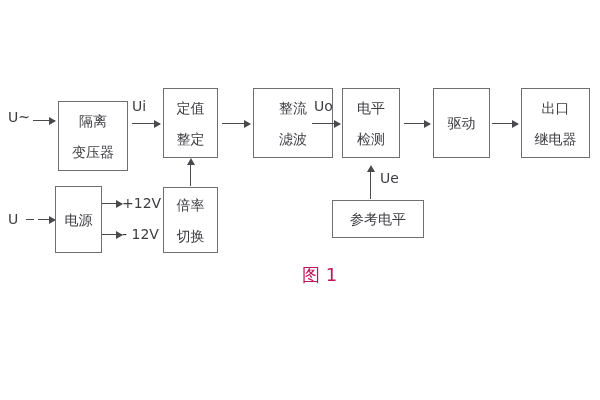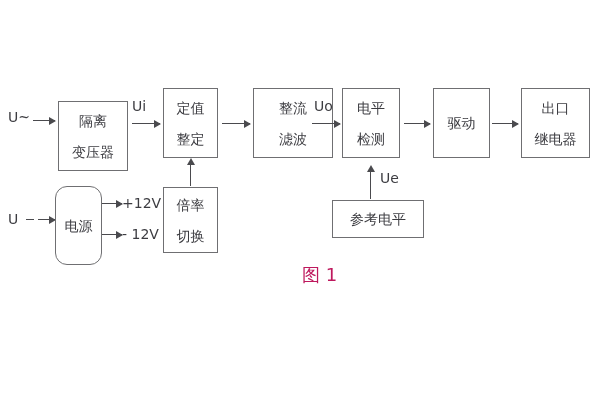--- a/index.html
+++ b/index.html
@@ -132,21 +132,21 @@
   <div class="box" style="left:521px; top:88px; width:69px; height:70px;text-align:center;">
     <span class="line1">出口</span>
     <span class="line2">继电器</span>
   </div>
 
   <div class="label mono-u" style="left:8px; top:212px;">U</div>
 
   <div class="dash-seg" style="left:26px; top:219px; width:8px;"></div>
   <div class="arrow-h" style="left:38px; top:219px; width:17px;"></div>
 
-  <div class="box single" style="left:55px; top:186px; width:47px; height:79px;border-radius:12px;">
+  <div class="box single" style="left:55px; top:186px; width:47px; height:67px;">
     <span class="line1">电源</span>
   </div>
 
   <div class="arrow-h" style="left:102px; top:203px; width:20px;"></div>
   <div class="label" style="left:122px; top:196px;">+12V</div>
 
   <div class="arrow-h" style="left:102px; top:234px; width:20px;"></div>
   <div class="label" style="left:122px; top:227px;">- 12V</div>
 
   <div class="box" style="left:163px; top:187px; width:55px; height:66px;">

